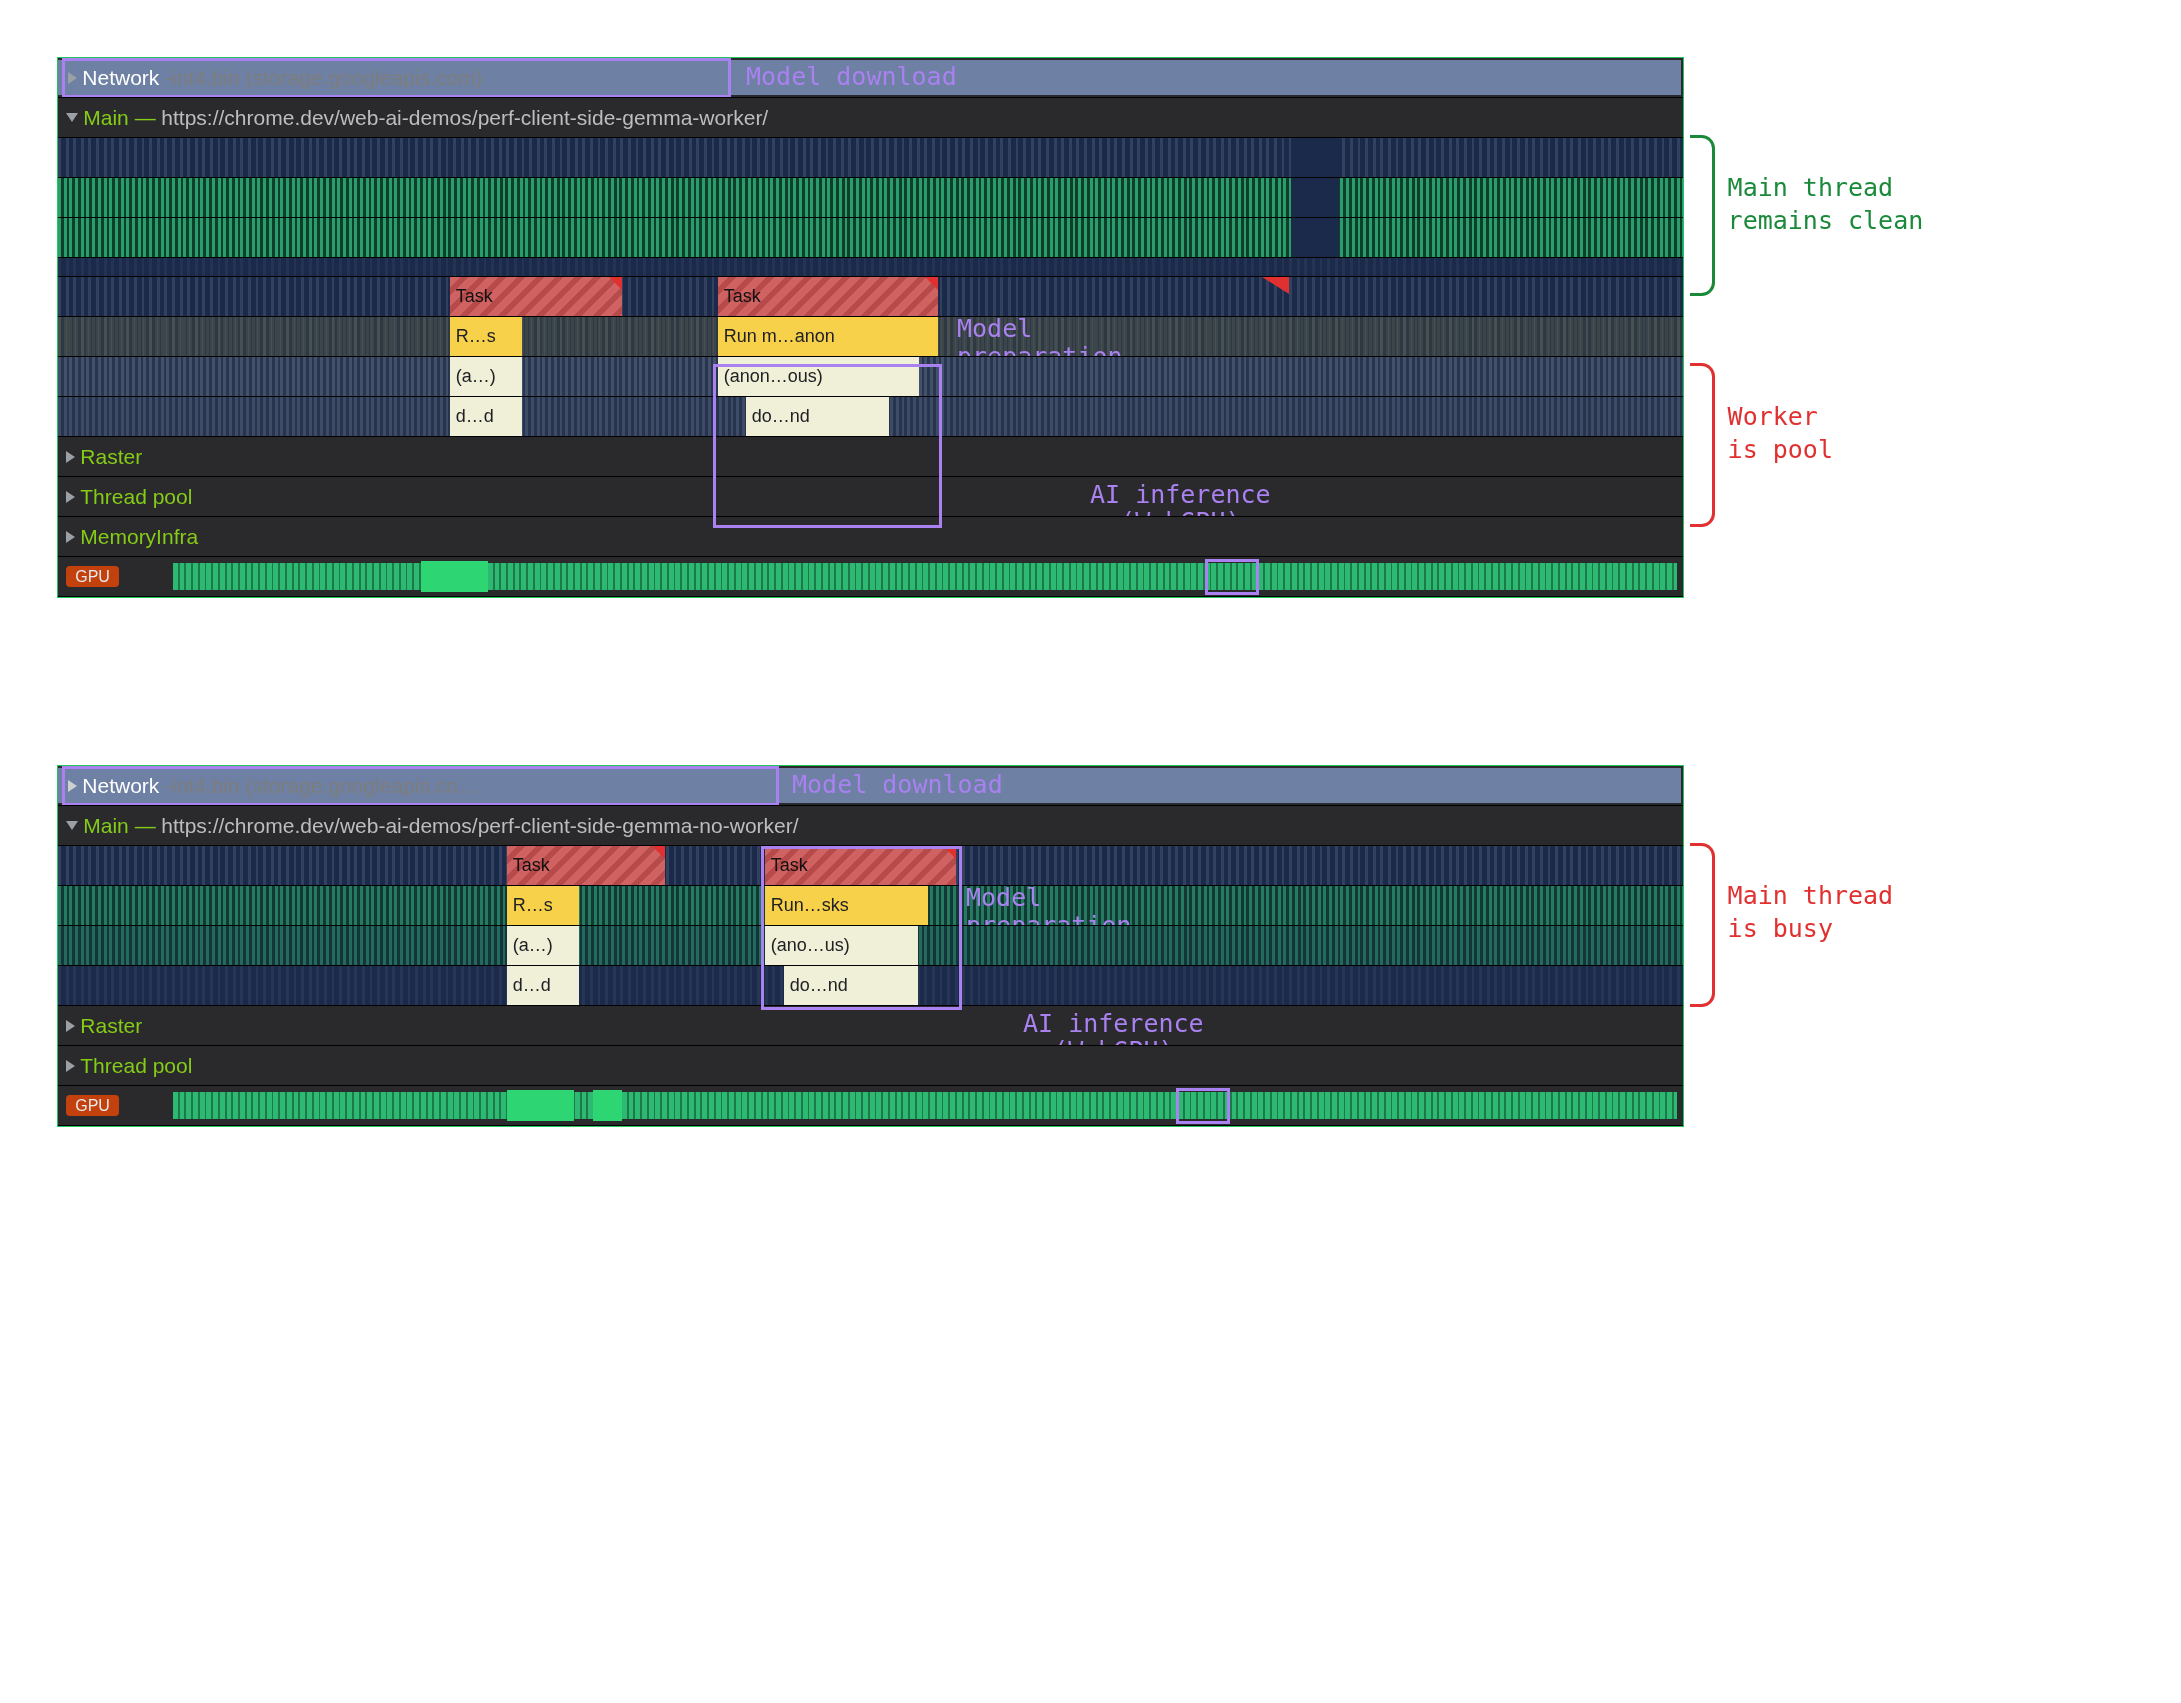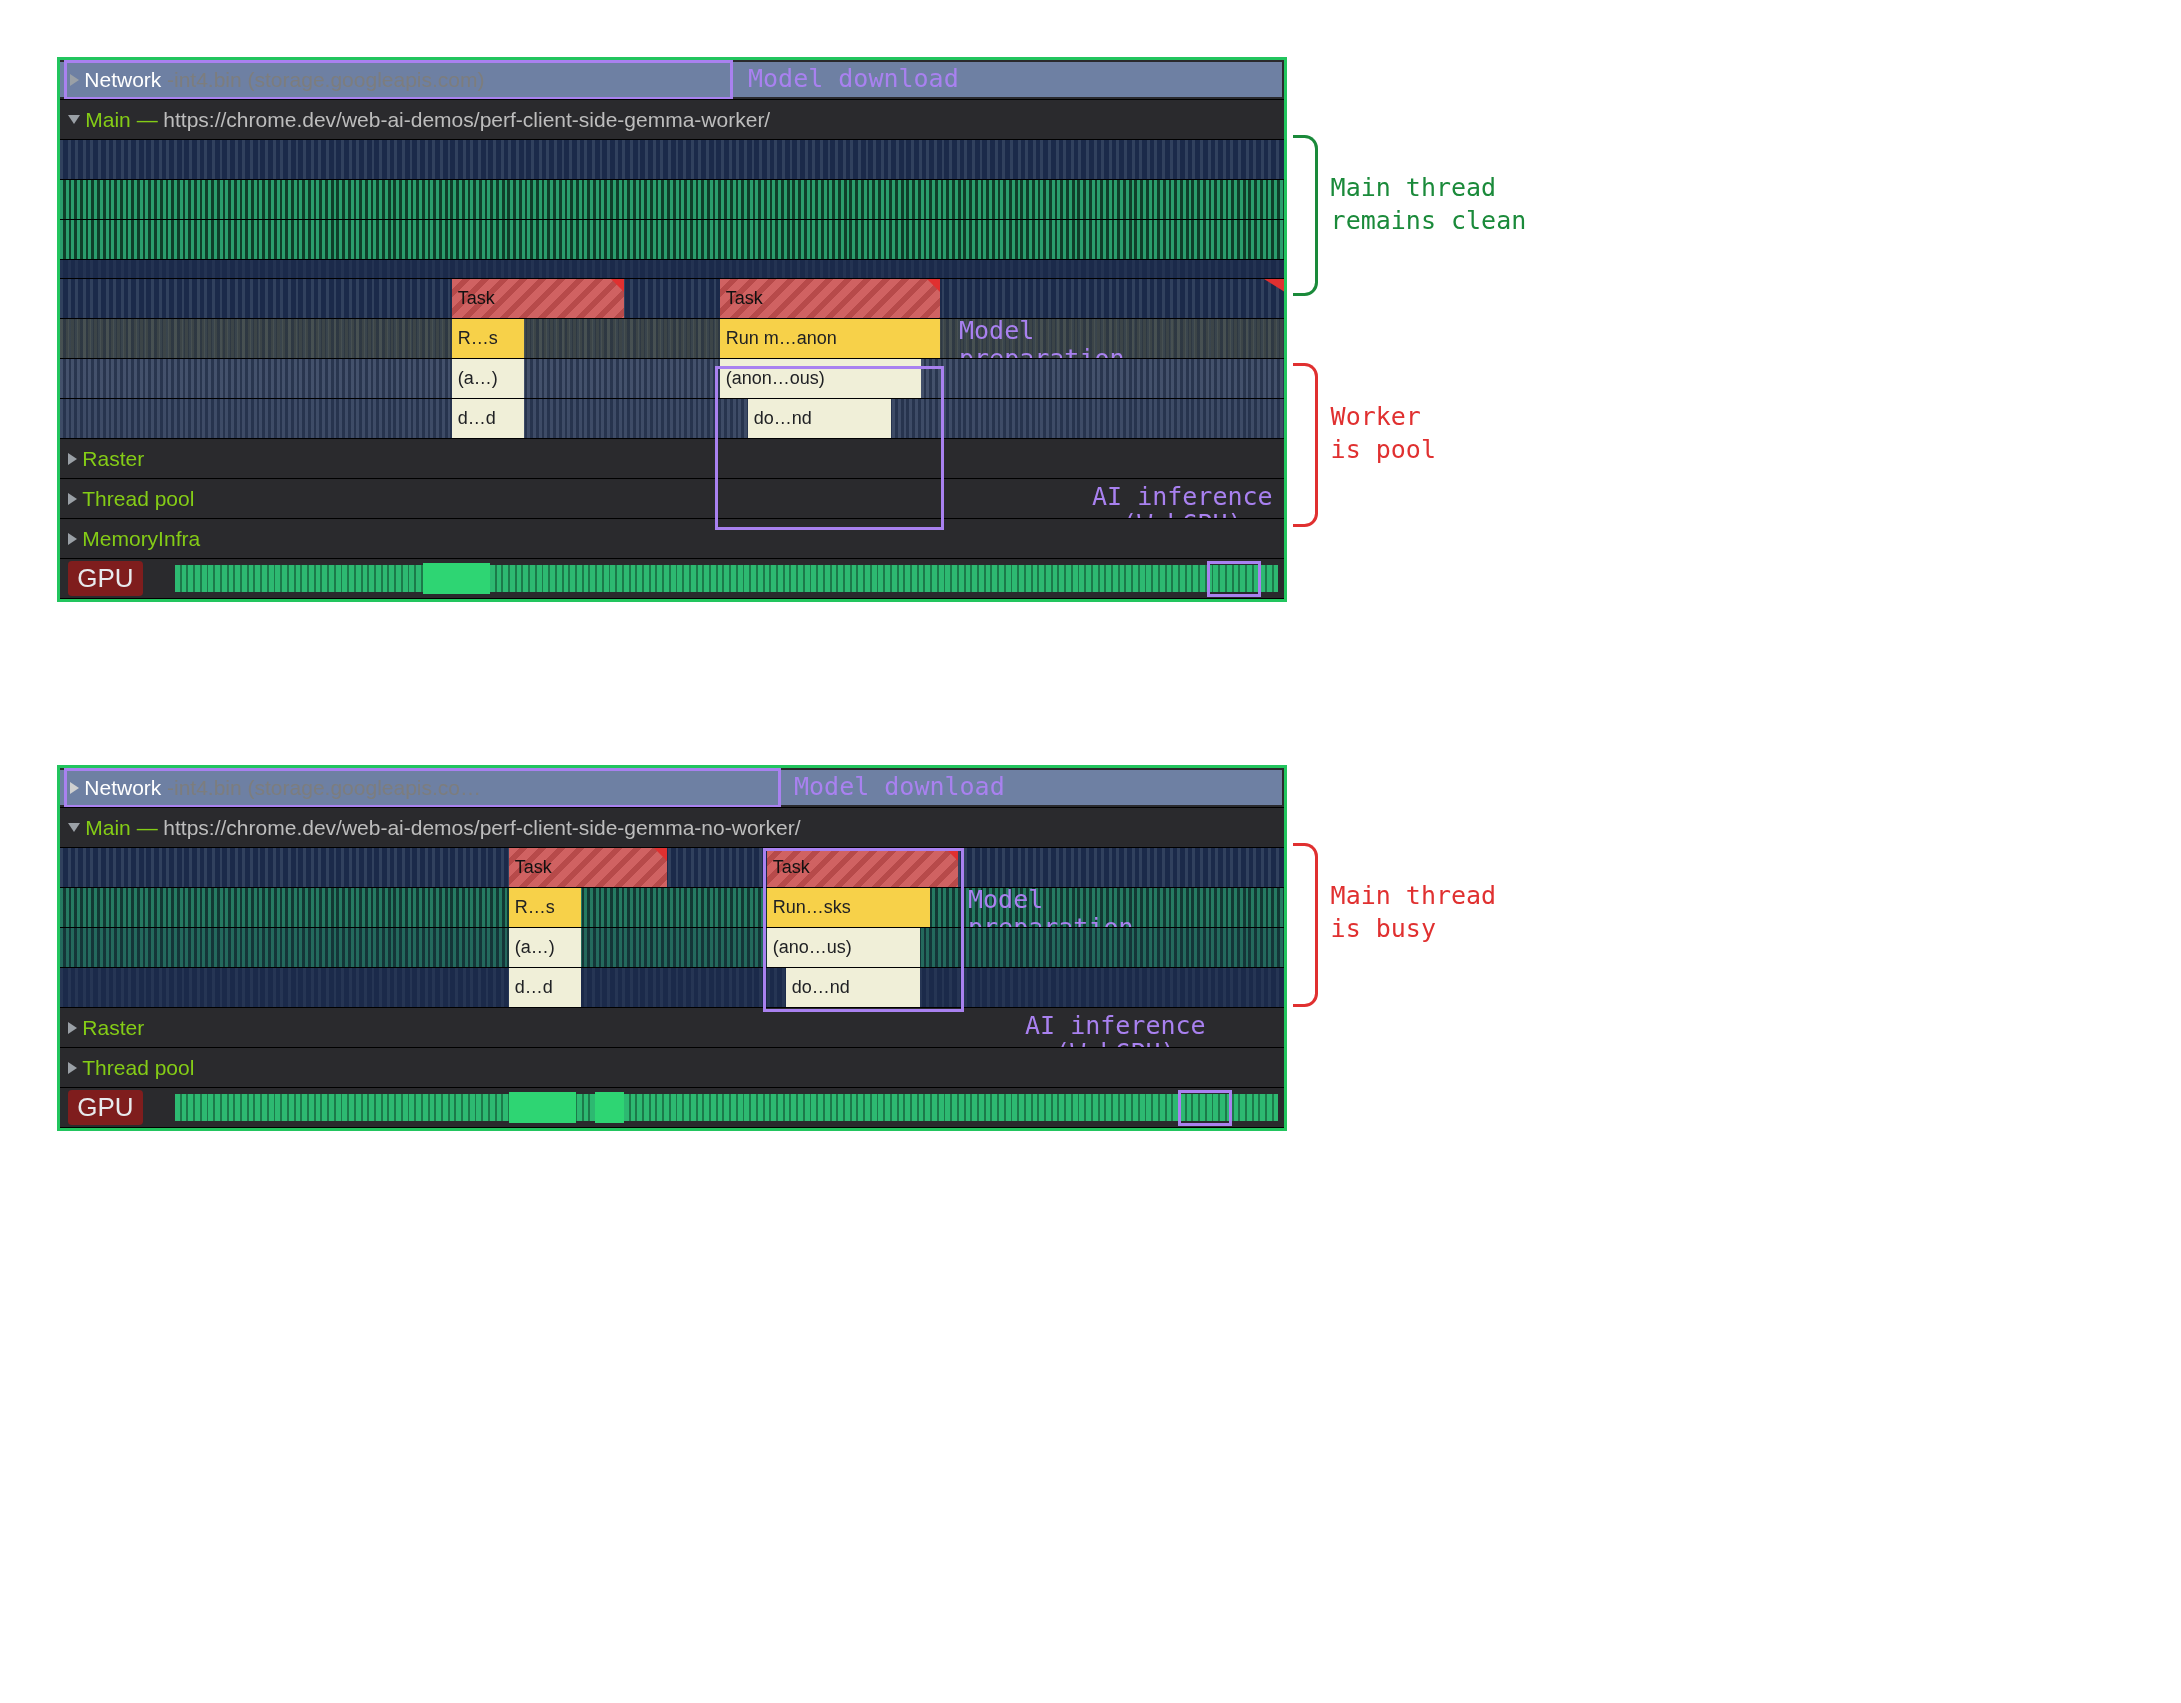--- a/index.html
+++ b/index.html
@@ -11,22 +11,22 @@
     width: 2181px;
   }
   .panel-wrap {
     display: flex;
     align-items: flex-start;
     margin-bottom: 96px;
     gap: 9.6px;
   }
   .panel {
     background: #202124;
-    width: 1230px;
-    border: 3px solid #22c55e;
+    width: 1627px;
+    border: 1px solid #22c55e;
   }
   .row {
     height: 40px;
     display: flex;
     align-items: center;
     position: relative;
     border-bottom: 1px solid #000;
     overflow: hidden;
   }
   .header-row {
@@ -144,26 +144,26 @@
     font-family: "Menlo","Consolas",monospace;
     font-size: 25px;
     position:absolute;
     white-space: pre-line;
     line-height: 1.3;
   }
   .side-note.green { color: #1a8a3a; }
   .side-note.red { color: #e03030; }
   .gpu-row { background:#2a2a2d; }
   .gpu-label {
-    background:#7f1d1d;
+    background:#c2410c;
     color:#e8eaed;
     padding:1.9px 9.6px;
     border-radius:3.8px;
     margin-left:7.6px;
-    font-size:26px;
+    font-size:16px;
     font-family: -apple-system, Helvetica, Arial, sans-serif;
     position:relative;
     z-index:2;
   }
   .gpu-fill {
     position:absolute;
     left:115px; right:5.7px; top:5.7px; bottom:5.7px;
     background: repeating-linear-gradient(90deg,
       #2db971 0 4.8px, #1c7a4a 4.8px 6.7px);
   }

